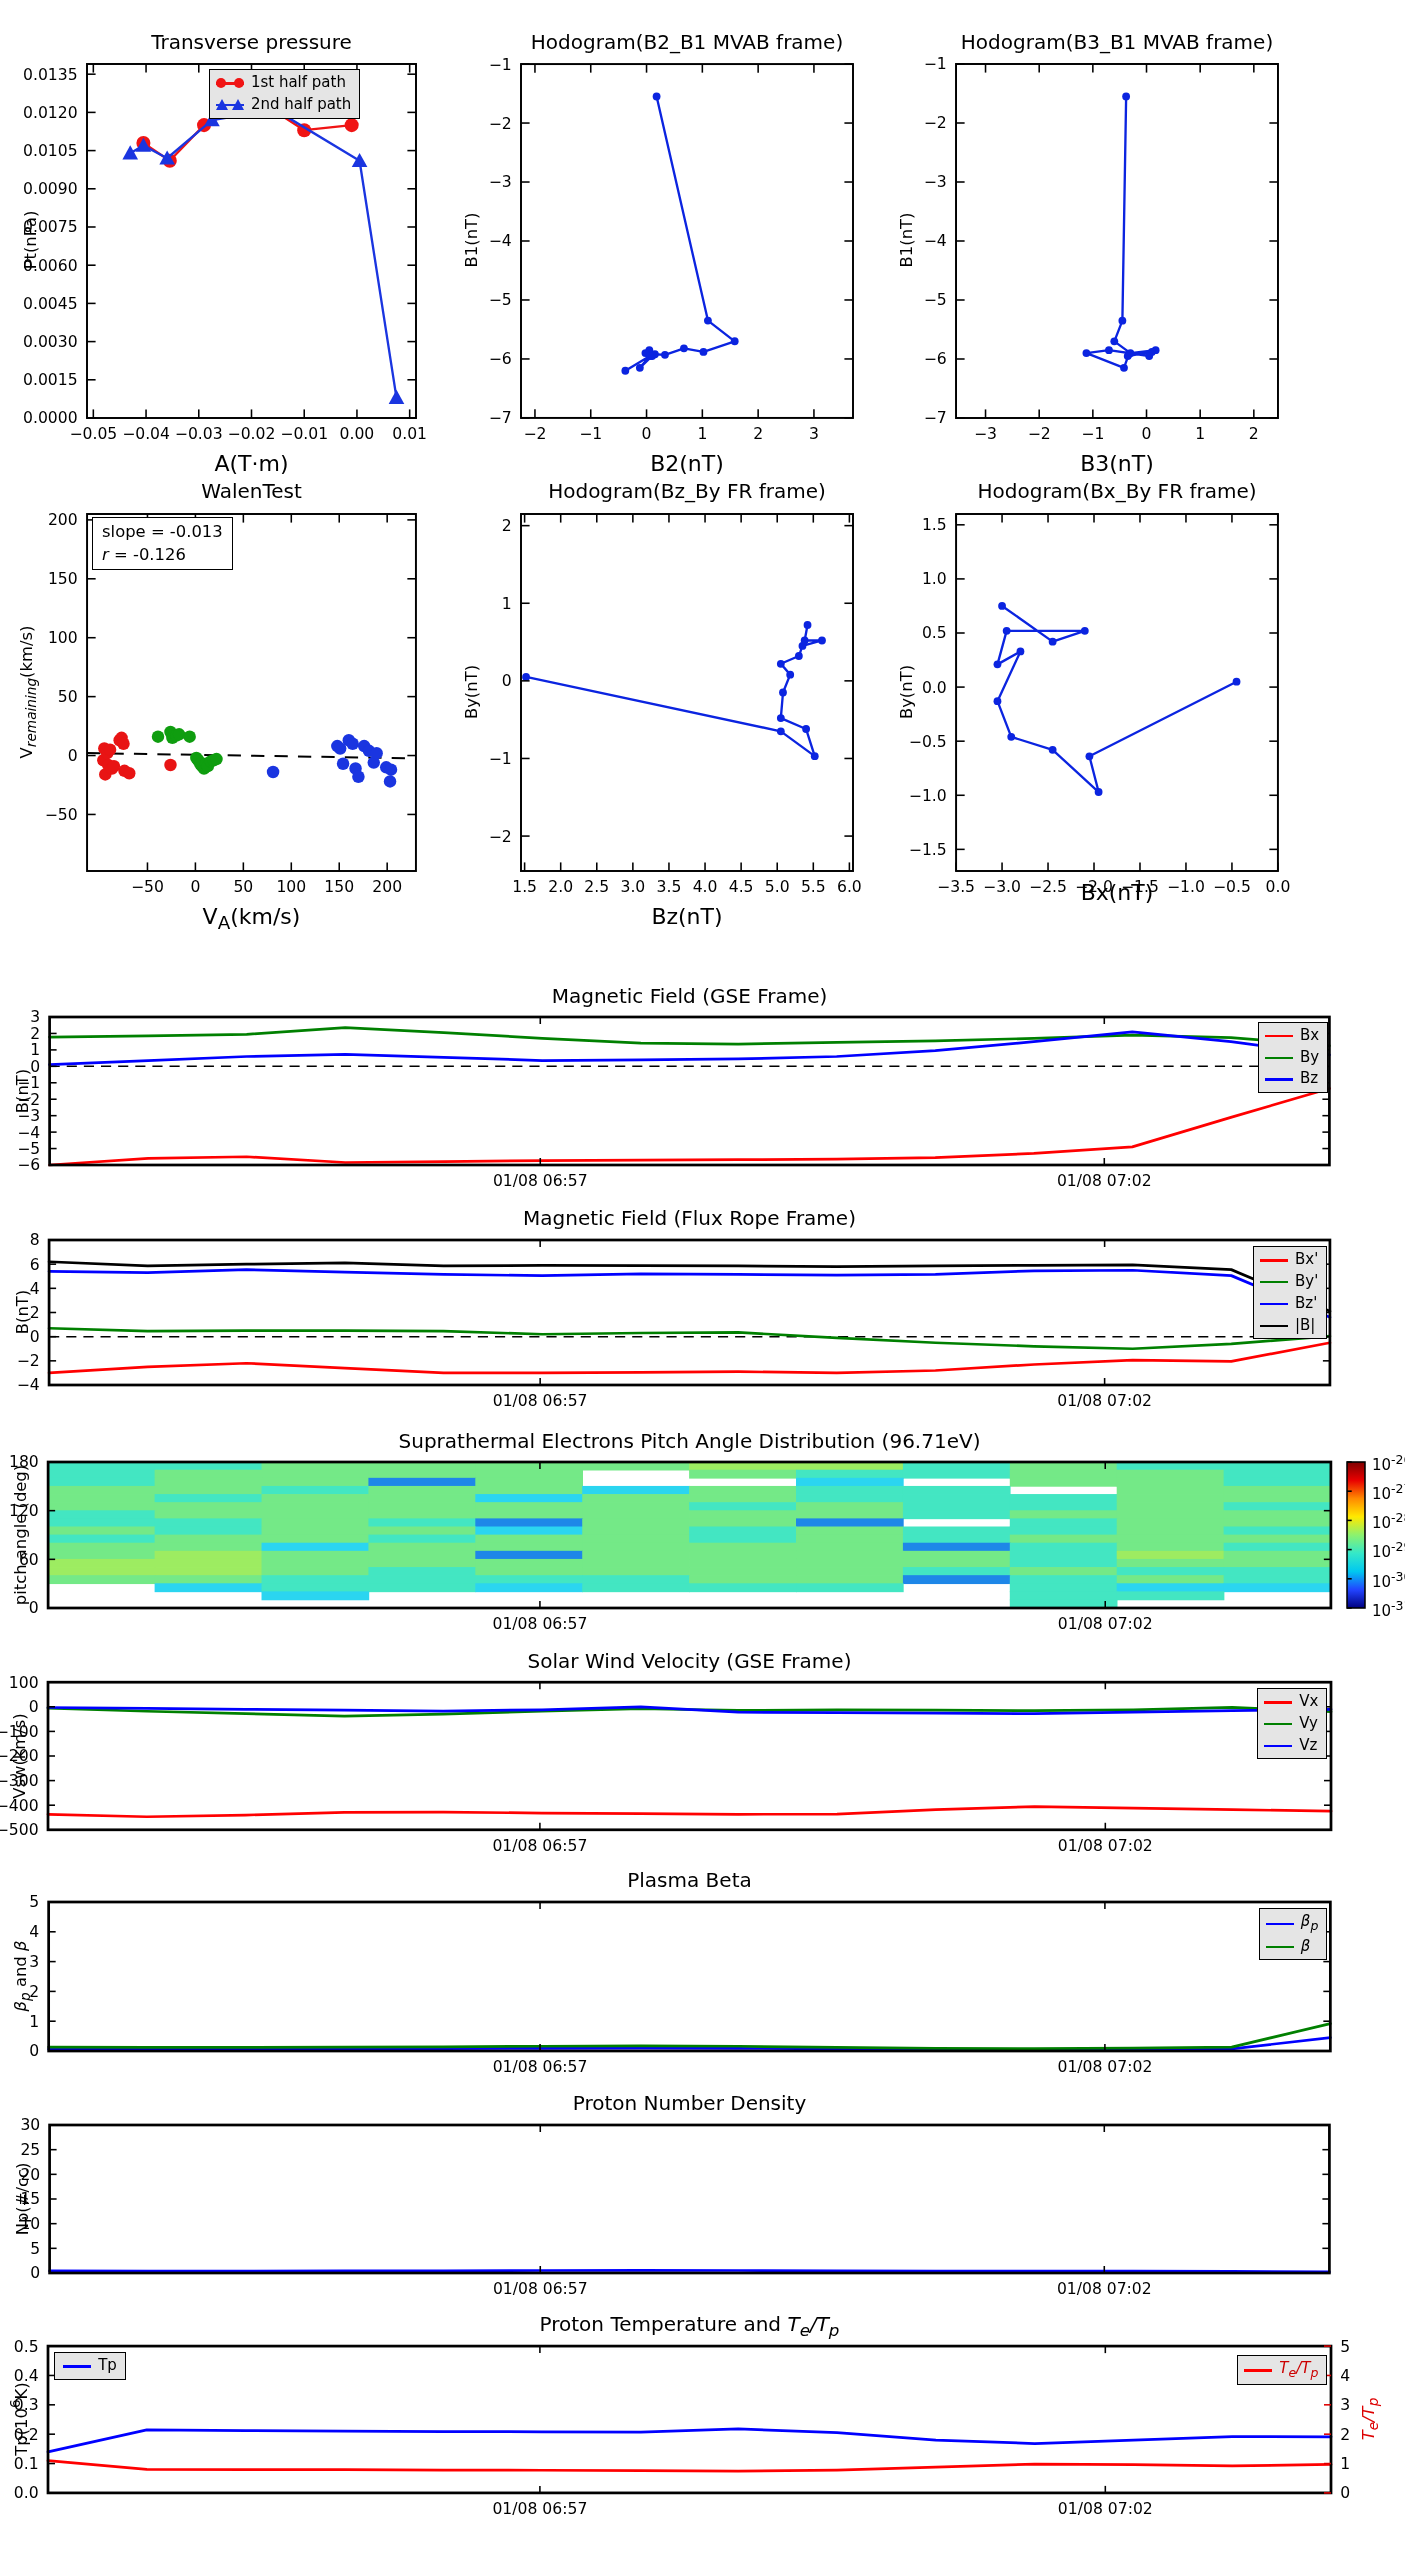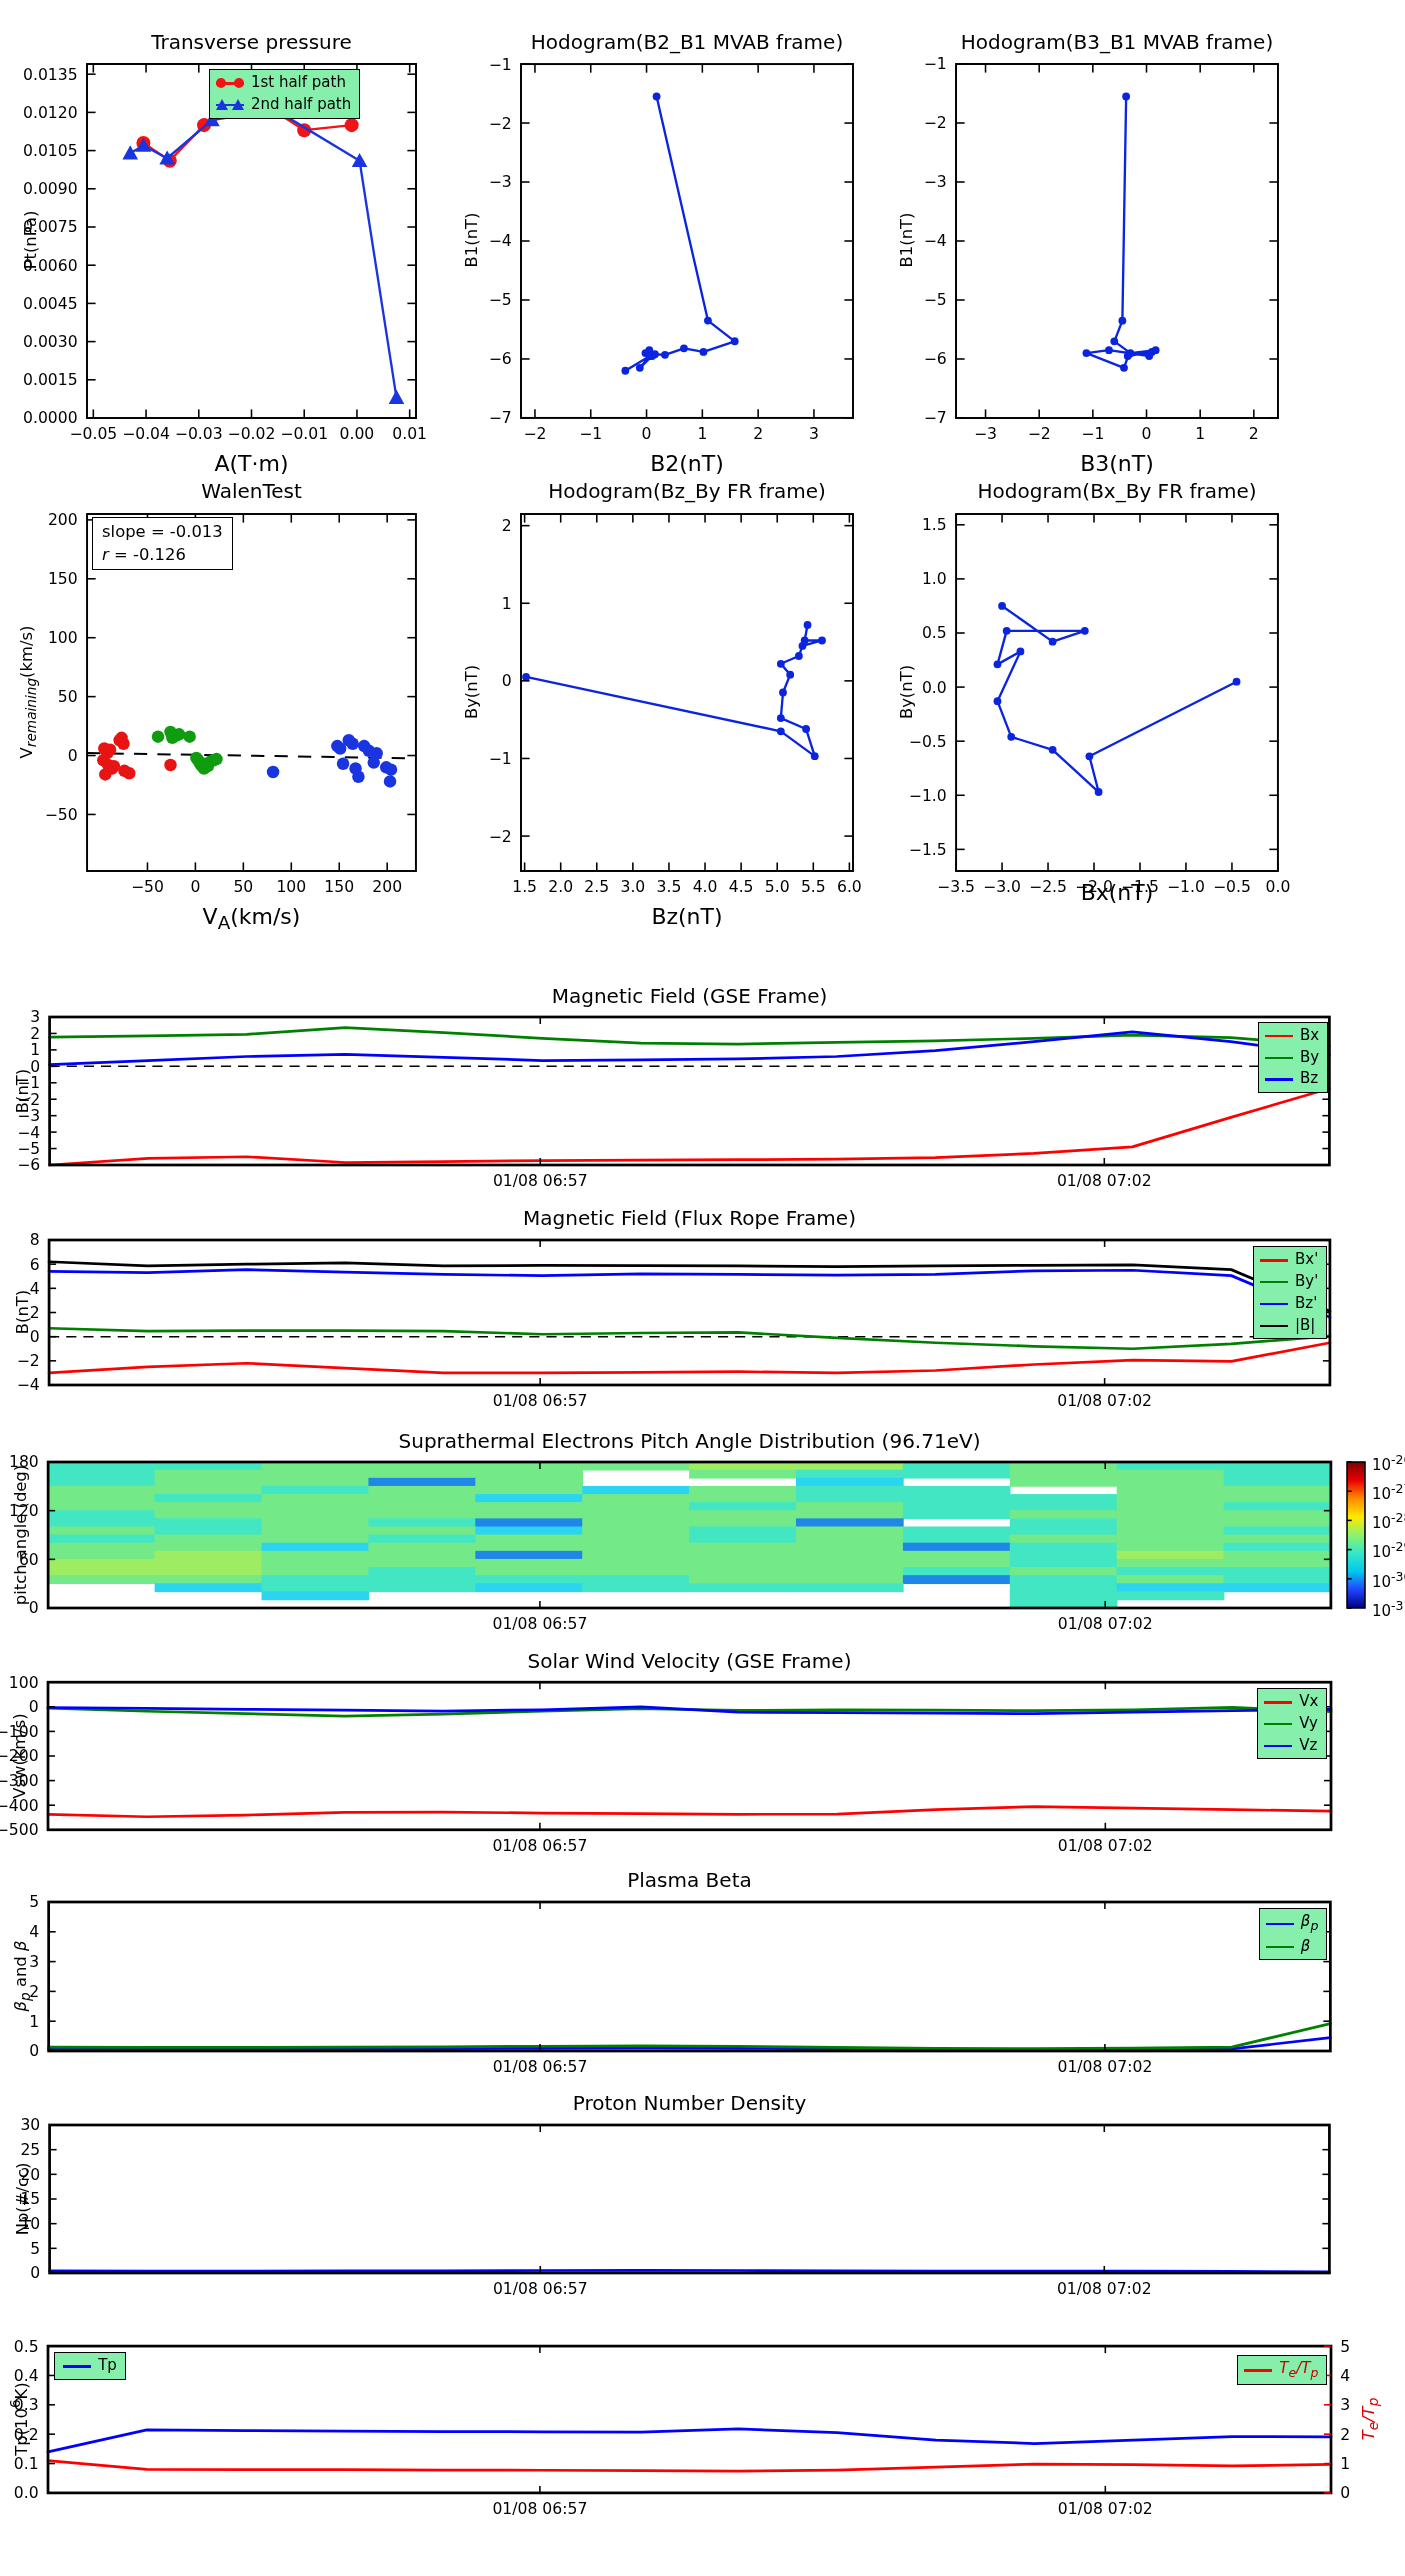--- a/index.html
+++ b/index.html
@@ -5,21 +5,21 @@
   html,body{margin:0;padding:0;background:#fff;}
   #canvas{position:relative;width:1405px;height:2576px;background:#fff;
           font-family:"DejaVu Sans","Liberation Sans",sans-serif;color:#000;}
   .pw{position:absolute;overflow:visible;}
   .pw svg{overflow:visible;display:block;}
   svg text{font-family:"DejaVu Sans","Liberation Sans",sans-serif;fill:#000;}
   .ctitle{position:absolute;text-align:center;font-size:20px;white-space:nowrap;}
   .xlab{position:absolute;text-align:center;font-size:22px;}
   .ylab{position:absolute;font-size:16.4px;transform:translate(-50%,-50%) rotate(-90deg);white-space:nowrap;}
   .ylab-r{color:#dd0000;}
-  .legend{position:absolute;background:#86efac;border:1.6px solid #000;padding:3.1px 7.8px 3.1px 6.2px;
+  .legend{position:absolute;background:#e5e5e5;border:1.6px solid #000;padding:3.1px 7.8px 3.1px 6.2px;
           display:flex;flex-direction:column;gap:2.3px;font-size:15px;line-height:1.3;z-index:5;}
   .li{display:flex;align-items:center;gap:7px;white-space:nowrap;}
   .lmark{position:relative;width:28px;height:12.5px;flex:0 0 auto;}
   .lline{position:absolute;left:0;right:0;top:5.5px;height:2.3px;}
   .ldot{position:absolute;top:1.6px;width:10px;height:10px;border-radius:50%;}
   .ltri{position:absolute;top:0.8px;width:0;height:0;border-left:6.2px solid transparent;border-right:6.2px solid transparent;border-bottom:11px solid #00f;}
   .anno{position:absolute;background:#fff;border:1.6px solid #000;padding:1.6px 9.4px;font-size:16.4px;line-height:1.45;white-space:nowrap;}
   .cblab{position:absolute;left:25px;font-size:15px;white-space:nowrap;}
 </style>
 </head>
@@ -32,20 +32,21 @@
   <div class="ctitle" style="left:956px;width:322px;top:30px">Hodogram(B3_B1 MVAB frame)</div>
   <div class="ctitle" style="left:87px;width:329px;top:479px">WalenTest</div>
   <div class="ctitle" style="left:521px;width:332px;top:479px">Hodogram(Bz_By FR frame)</div>
   <div class="ctitle" style="left:956px;width:322px;top:479px">Hodogram(Bx_By FR frame)</div>
   <div class="ctitle" style="left:48px;width:1283px;top:984px">Magnetic Field (GSE Frame)</div>
   <div class="ctitle" style="left:48px;width:1283px;top:1206px">Magnetic Field (Flux Rope Frame)</div>
   <div class="ctitle" style="left:48px;width:1283px;top:1429px">Suprathermal Electrons Pitch Angle Distribution (96.71eV)</div>
   <div class="ctitle" style="left:48px;width:1283px;top:1649px">Solar Wind Velocity (GSE Frame)</div>
   <div class="ctitle" style="left:48px;width:1283px;top:1868px">Plasma Beta</div>
   <div class="ctitle" style="left:48px;width:1283px;top:2091px">Proton Number Density</div>
+  <div class="ctitle" style="left:48px;width:1283px;top:2312px">Proton Temperature and <i>T<sub>e</sub>/T<sub>p</sub></i></div>
 
   <div class="xlab" style="left:87px;width:329px;top:451px">A(T·m)</div>
   <div class="xlab" style="left:521px;width:332px;top:451px">B2(nT)</div>
   <div class="xlab" style="left:956px;width:322px;top:451px">B3(nT)</div>
   <div class="xlab" style="left:87px;width:329px;top:904px">V<sub>A</sub>(km/s)</div>
   <div class="xlab" style="left:521px;width:332px;top:904px">Bz(nT)</div>
   <div class="xlab" style="left:956px;width:322px;top:880px">Bx(nT)</div>
 
   <div class="ylab" style="left:30px;top:240px">Pt(nPa)</div>
   <div class="ylab" style="left:471px;top:240px">B1(nT)</div>

